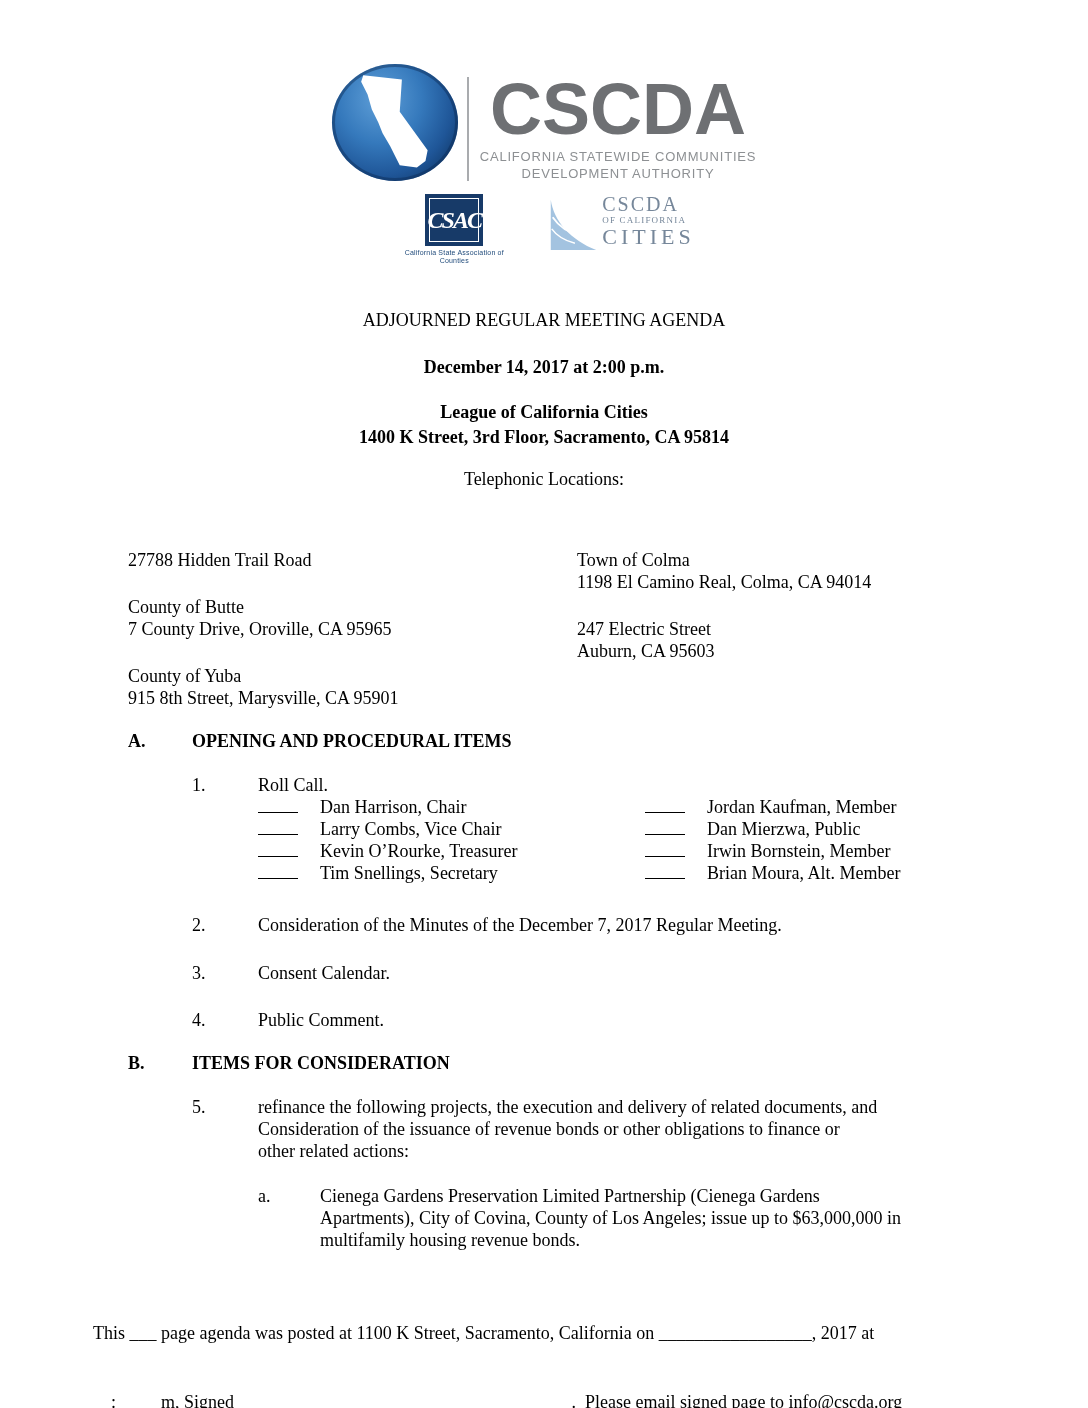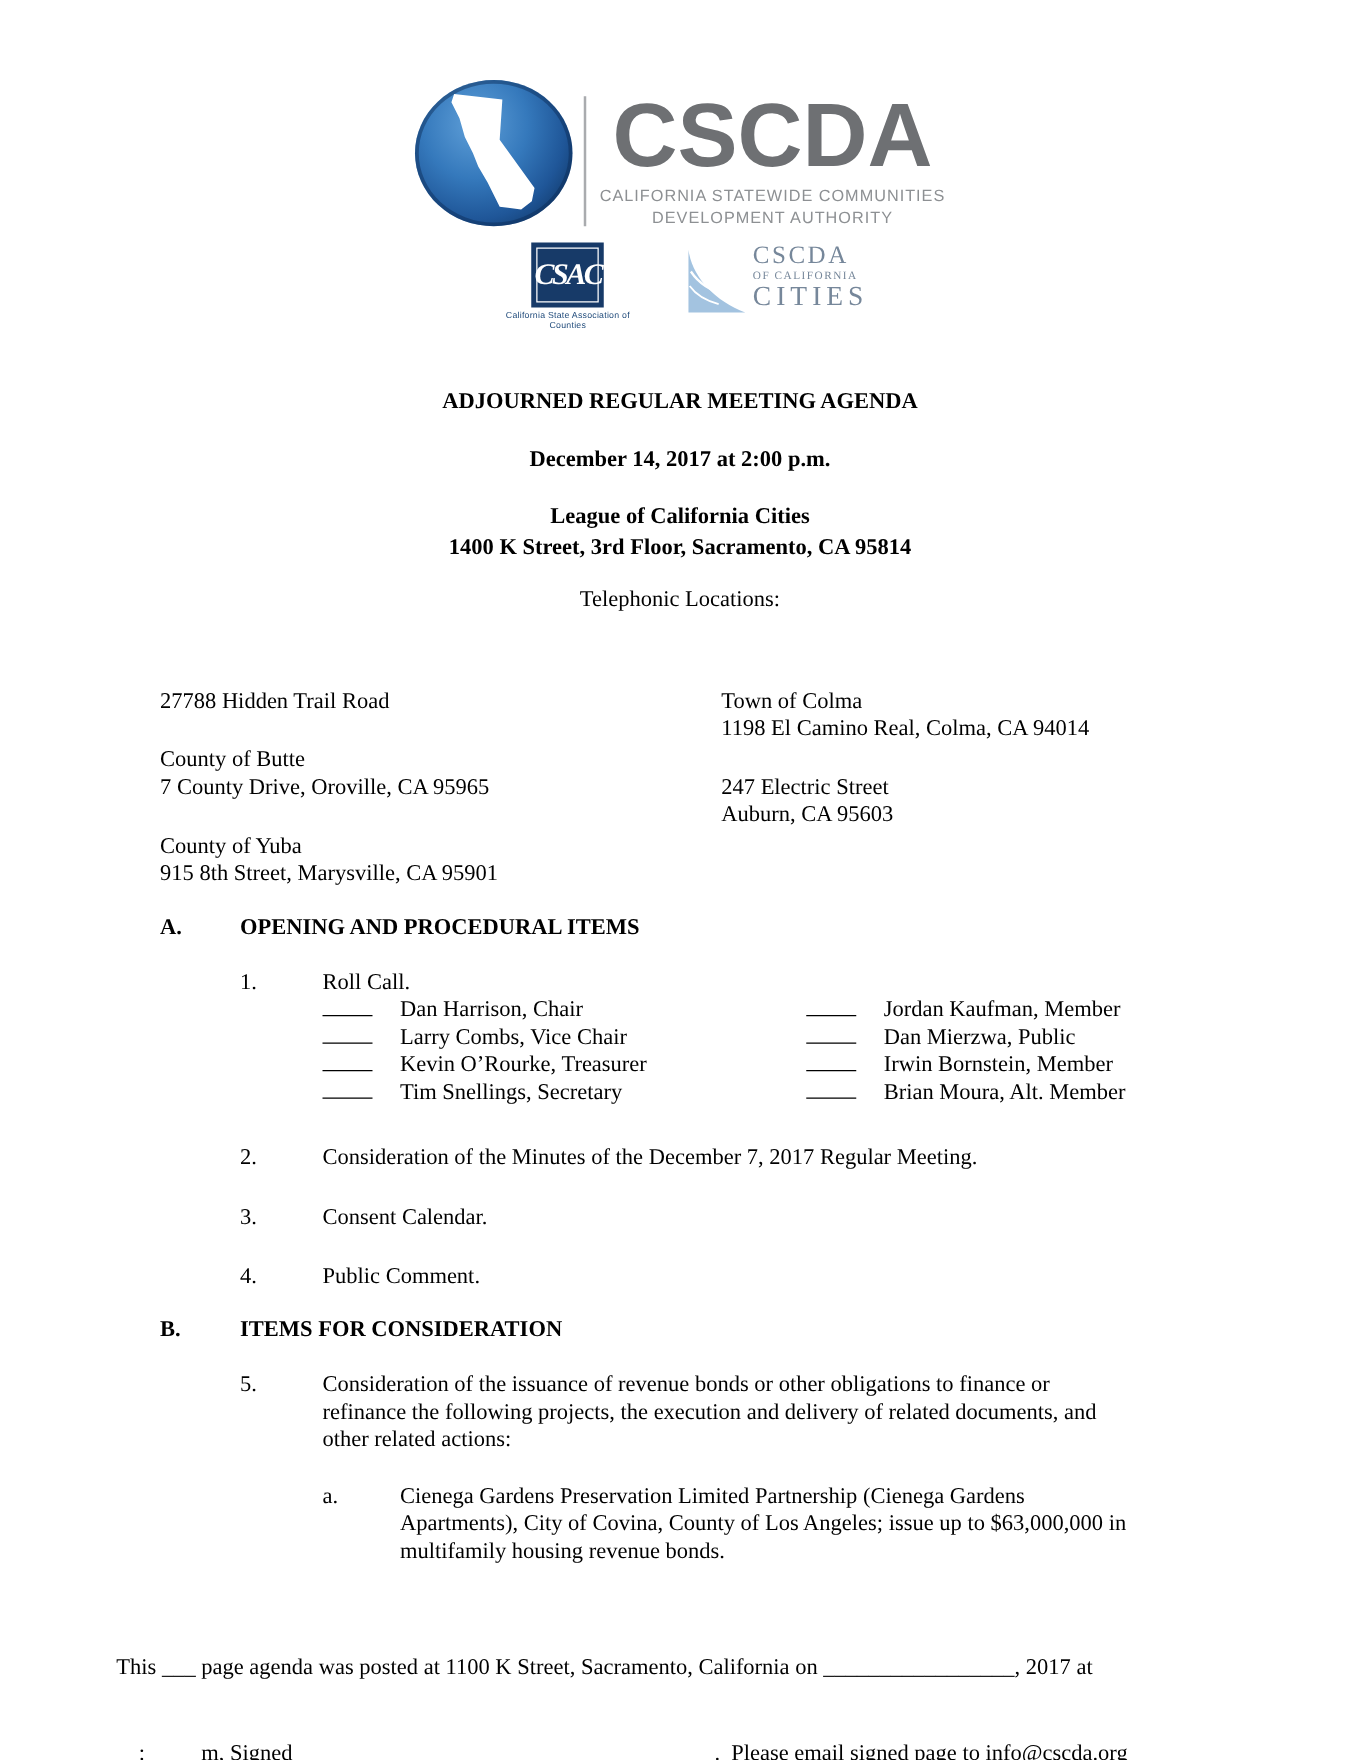--- a/index.html
+++ b/index.html
@@ -63,21 +63,21 @@
   }
   .league { display:flex; align-items:flex-start; }
   .league svg { width:52px; height:58px; flex:0 0 auto; }
   .league-text { margin-left:3px; font-family:"Liberation Serif", serif; color:#76879a; }
   .league-l1 { font-size:20px; line-height:21px; letter-spacing:2px; }
   .league-l2 { font-size:9px;  line-height:10px; letter-spacing:1.2px; }
   .league-l3 { font-size:22px; line-height:23px; letter-spacing:4px; }
 
   
   .titleblock { text-align:center; }
-  .tb-title    { margin-top:44px; font-weight:bold; }
+  .tb-title    { margin-top:44px; font-weight:normal; }
   .tb-datetime { margin-top:25px; font-weight:bold; }
   .tb-venue1   { margin-top:23px; font-weight:bold; }
   .tb-venue2   { margin-top:3px;  font-weight:bold; }
   .tb-tele     { margin-top:20px; }
 
   
   .locations { margin-top:59px; display:flex; }
   .loc-col-left  { width:449px; flex:0 0 auto; }
   .loc-col-right { flex:1 1 auto; }
   .loc-entry { margin-bottom:25px; }
@@ -247,22 +247,22 @@
     </div>
 
     <div class="sec sec-b">
       <span class="sec-letter">B.</span>
       <span>ITEMS FOR CONSIDERATION</span>
     </div>
 
     <div class="item item-5">
       <span class="num">5.</span>
       <div class="txt">
+        <div>refinance the following projects, the execution and delivery of related documents, and</div>
         <div>Consideration of the issuance of revenue bonds or other obligations to finance or</div>
-        <div>refinance the following projects, the execution and delivery of related documents, and</div>
         <div>other related actions:</div>
       </div>
     </div>
 
     <div class="subitem">
       <span class="letter">a.</span>
       <div class="txt">
         <div>Cienega Gardens Preservation Limited Partnership (Cienega Gardens</div>
         <div>Apartments), City of Covina, County of Los Angeles; issue up to $63,000,000 in</div>
         <div>multifamily housing revenue bonds.</div>

